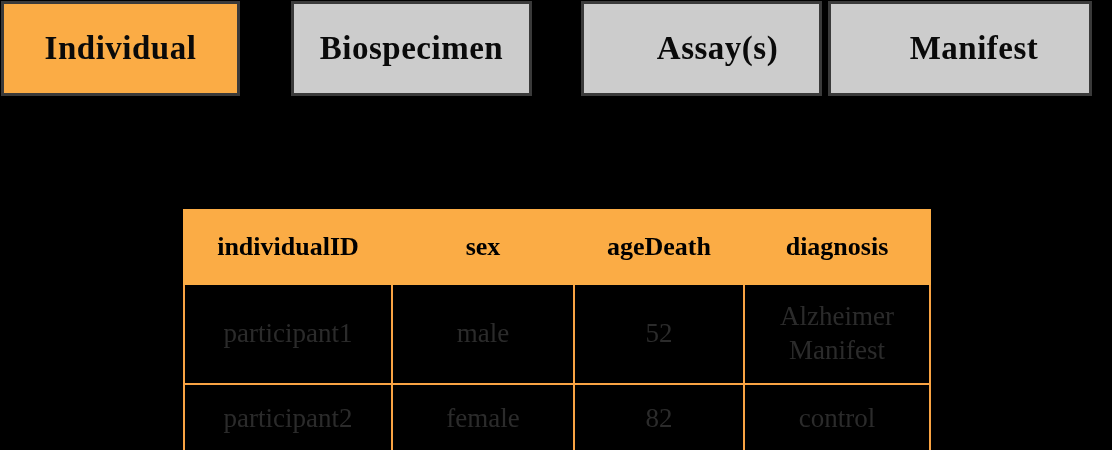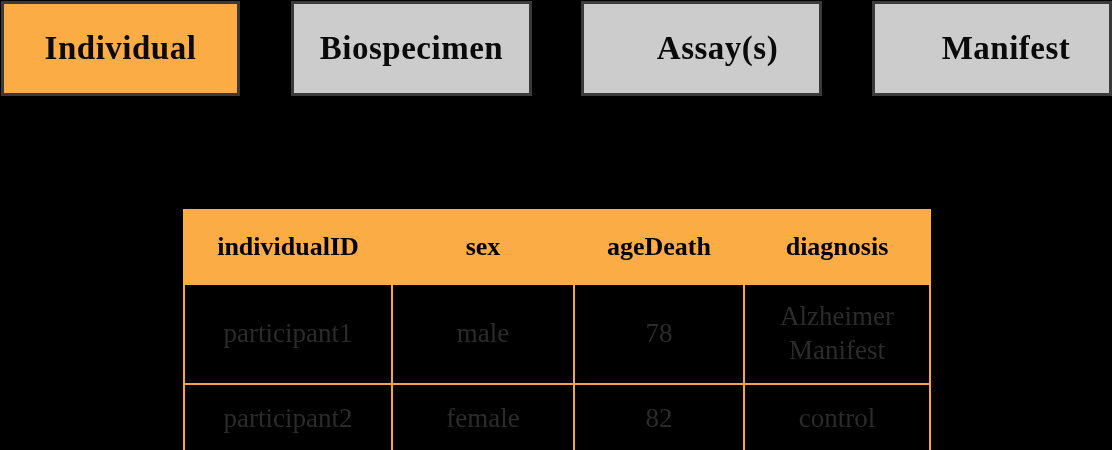--- a/index.html
+++ b/index.html
@@ -32,21 +32,21 @@
   .tab-inactive { background: #cccccc; }
   .tab-label {
     font-size: 33px;
     font-weight: bold;
     color: #0a0a0a;
     letter-spacing: 0.5px;
   }
   #tab-0 { left: 1px;   width: 239px; }
   #tab-1 { left: 291px; width: 241px; }
   #tab-2 { left: 581px; width: 241px; padding-left: 32px; }
-  #tab-3 { left: 872px; width: 240px; padding-left: 28px; }
+  #tab-3 { left: 828px; width: 264px; padding-left: 28px; }
 
   
   .meta-table {
     position: absolute;
     left: 183px;
     top: 209px;
     border-collapse: collapse;
     table-layout: fixed;
   }
   .meta-table col.c0 { width: 208px; }
@@ -110,21 +110,21 @@
         <th>individualID</th>
         <th>sex</th>
         <th>ageDeath</th>
         <th>diagnosis</th>
       </tr>
     </thead>
     <tbody>
       <tr class="r0">
         <td>participant1</td>
         <td>male</td>
-        <td>78</td>
+        <td>52</td>
         <td>Alzheimer Manifest</td>
       </tr>
       <tr class="r1">
         <td>participant2</td>
         <td>female</td>
         <td>82</td>
         <td>control</td>
       </tr>
     </tbody>
   </table>

